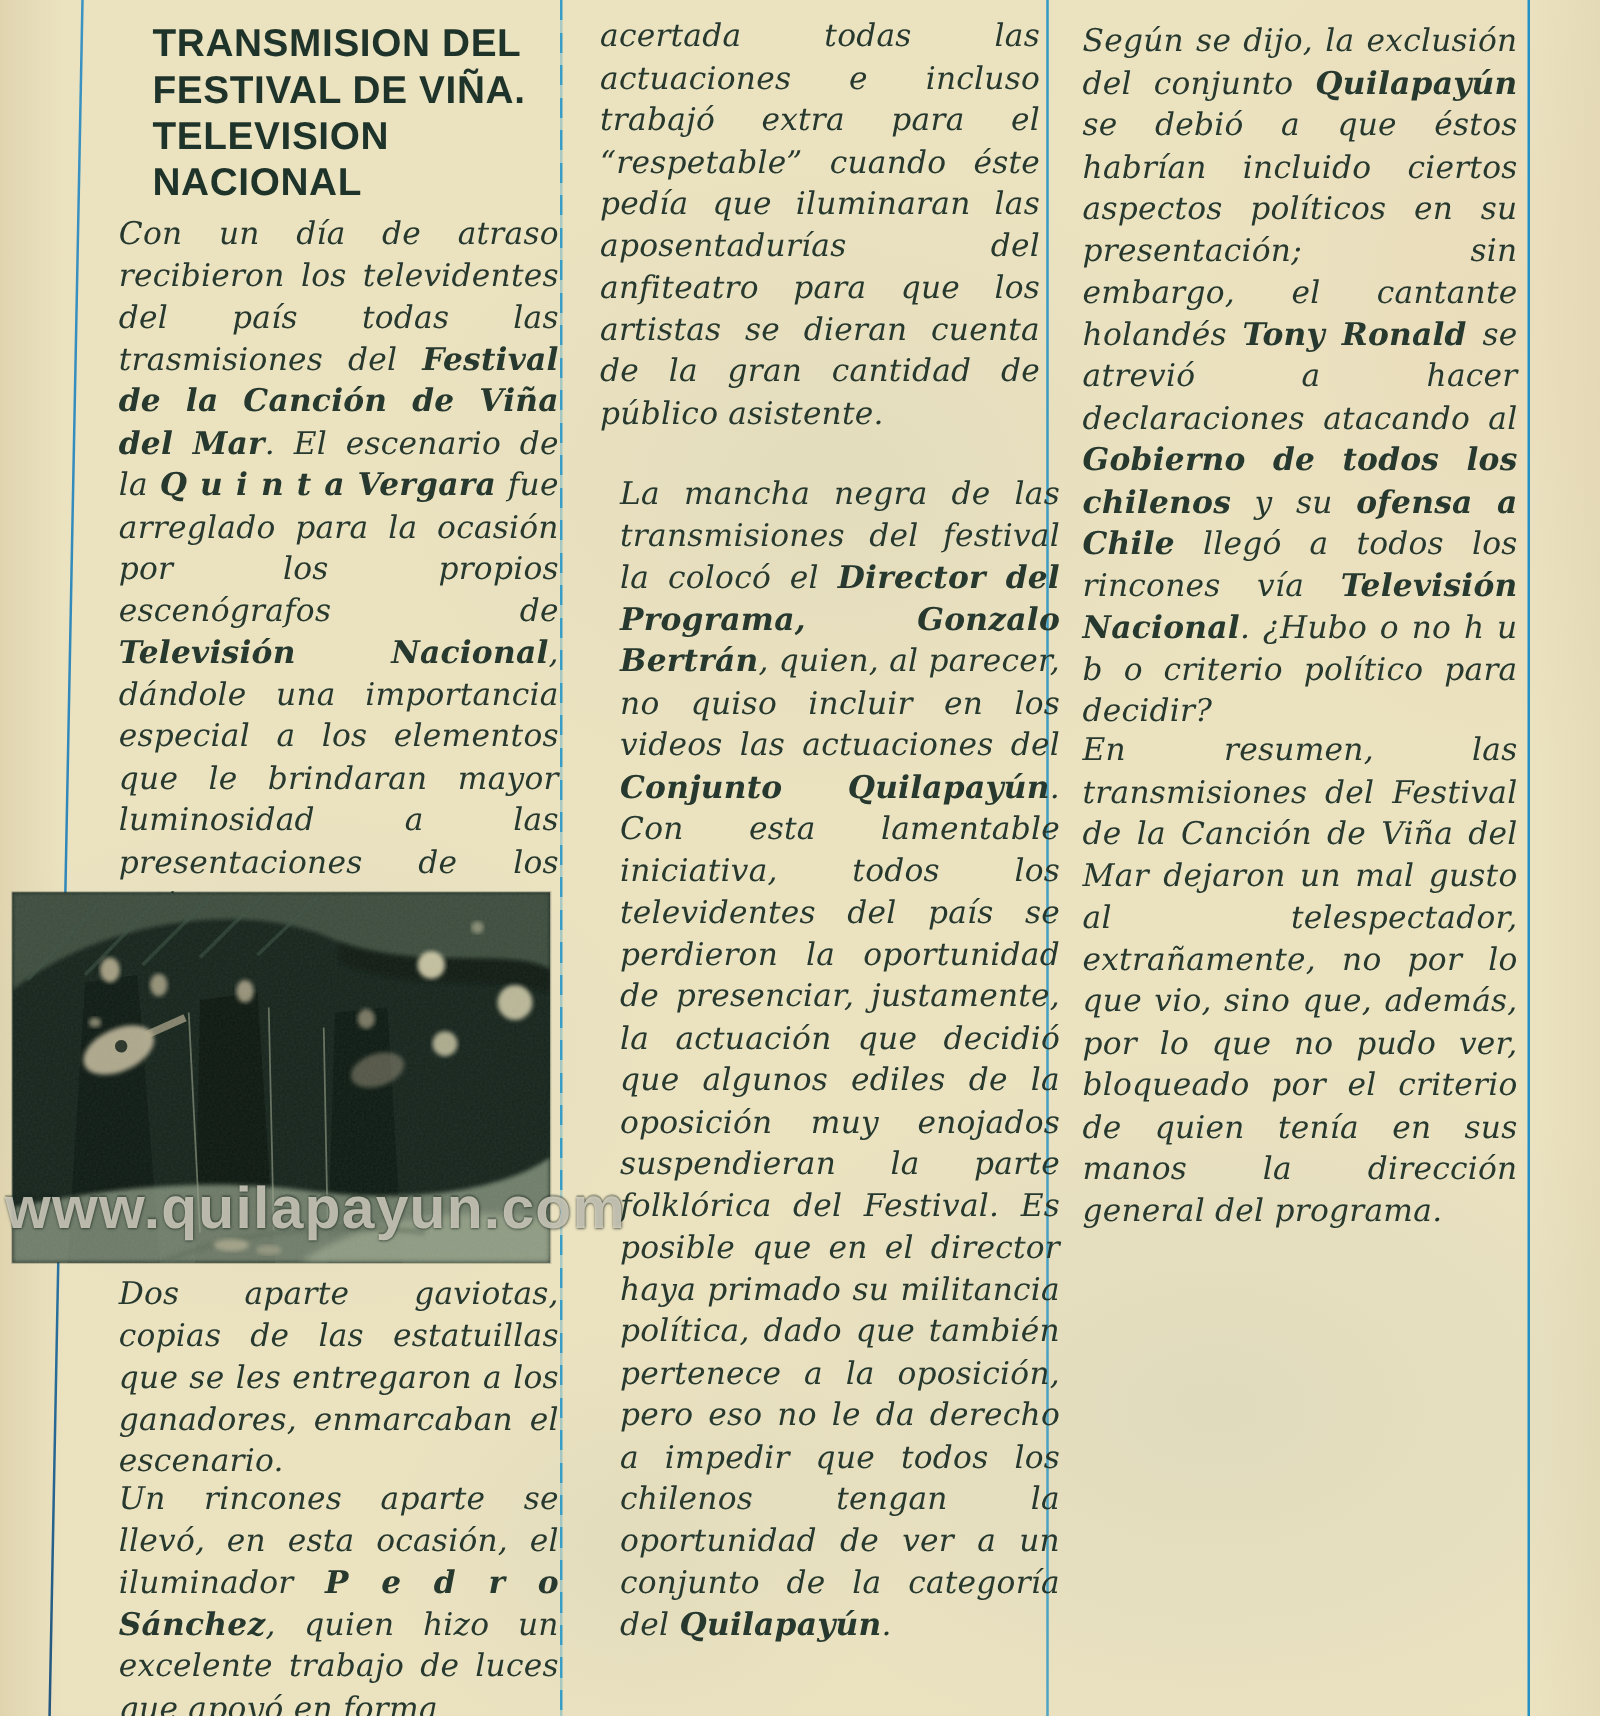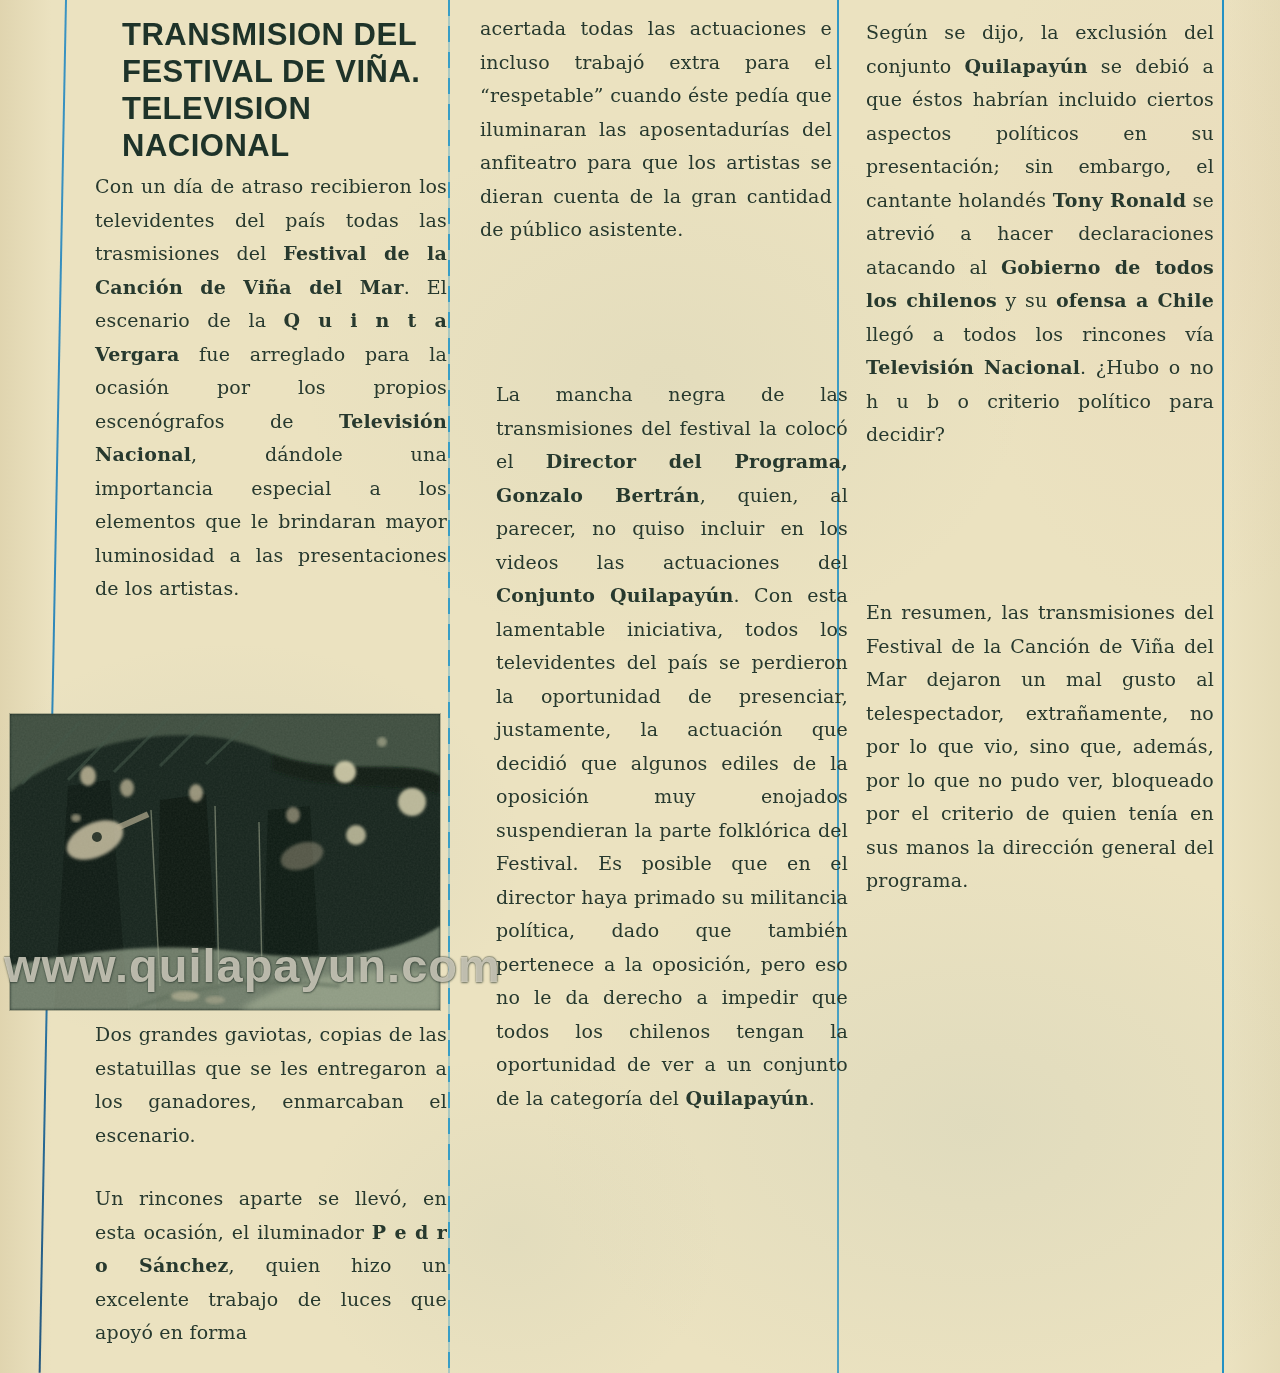--- a/index.html
+++ b/index.html
@@ -54,33 +54,34 @@
   .headline{
     position:absolute;left:95px;top:16px;width:345px;z-index:3;
     font-family:"Liberation Sans", sans-serif;
     font-weight:700;font-size:31px;line-height:37px;letter-spacing:.5px;
     color:var(--headline-ink);
     white-space:pre-line;
     margin-left:27px;
   }
   .para{
     position:absolute;width:352px;z-index:3;
-    font-size:19px;line-height:33.5px;
+    font-size:25px;line-height:33.5px;
     text-align:justify;
     hyphens:auto;-webkit-hyphens:auto;
     letter-spacing:.2px;
+    font-style:italic;
   }
   .para b{font-weight:700;}
   #lp1{left:95px;top:170px;}
   #lp2{left:95px;top:1018px;}
   #lp3{left:95px;top:1182px;height:191px;overflow:hidden;}
   #mp1{left:480px;top:12px;width:352px;}
   #mp2{left:496px;top:378px;width:352px;}
   #rp1{left:866px;top:16px;width:348px;}
-  #rp2{left:866px;top:596px;width:348px;}
+  #rp2{left:866px;top:583px;width:348px;}
   
   .photo{
     position:absolute;left:10px;top:714px;width:430px;height:296px;z-index:3;
     background:var(--photo-dark);
     box-shadow:0 0 0 1px rgba(60,75,60,.35);
   }
   .photo svg{display:block;width:100%;height:100%;}
   .watermark{
     position:absolute;left:4px;top:922px;width:472px;z-index:4;
     text-align:center;
@@ -170,20 +171,20 @@
     <path d="M120,296 C180,270 260,264 330,272" stroke="#5c6b58" stroke-width="4" fill="none" opacity="0.6" filter="url(#soft)"></path>
 
     <ellipse cx="175" cy="282" rx="14" ry="5" fill="#c4bc9d" opacity="0.6" filter="url(#soft)"></ellipse>
     <ellipse cx="205" cy="286" rx="10" ry="4" fill="#b8b094" opacity="0.5" filter="url(#soft)"></ellipse>
 
     <rect x="0" y="0" width="430" height="296" filter="url(#noise)" opacity="0.16"></rect>
   </svg>
 </div>
 <div class="watermark">www.quilapayun.com</div>
 
-<p class="para" id="lp2"><span>Dos grandes gaviotas, copias de las estatuillas que se les entregaron a los ganadores, enmarcaban el escenario.</span></p>
+<p class="para" id="lp2"><span>Dos aparte gaviotas, copias de las estatuillas que se les entregaron a los ganadores, enmarcaban el escenario.</span></p>
 <p class="para" id="lp3"><span>Un rincones aparte se llevó, en esta ocasión, el iluminador </span><b>P e d r o  Sánchez</b><span>, quien hizo un excelente trabajo de luces que apoyó en forma</span></p>
 
 <p class="para" id="mp1"><span>acertada todas las actuaciones e incluso trabajó extra para el “respetable” cuando éste pedía que iluminaran las aposentadurías del anfiteatro para que los artistas se dieran cuenta de la gran cantidad de público asistente.</span></p>
 <p class="para" id="mp2"><span>La mancha negra de las transmisiones del festival la colocó el </span><b>Director del Programa, Gonzalo Bertrán</b><span>, quien, al parecer, no quiso incluir en los videos las actuaciones del </span><b>Conjunto Quilapayún</b><span>. Con esta lamentable iniciativa, todos los televidentes del país se perdieron la oportunidad de presenciar, justamente, la actuación que decidió que algunos ediles de la oposición muy enojados suspendieran la parte folklórica del Festival. Es posible que en el director haya primado su militancia política, dado que también pertenece a la oposición, pero eso no le da derecho a impedir que todos los chilenos tengan la oportunidad de ver a un conjunto de la categoría del </span><b>Quilapayún</b><span>.</span></p>
 
 <p class="para" id="rp1"><span>Según se dijo, la exclusión del conjunto </span><b>Quilapayún</b><span> se debió a que éstos habrían incluido ciertos aspectos políticos en su presentación; sin embargo, el cantante holandés </span><b>Tony Ronald</b><span> se atrevió a hacer declaraciones atacando al </span><b>Gobierno de todos los chilenos</b><span> y su </span><b>ofensa a Chile</b><span> llegó a todos los rincones vía </span><b>Televisión Nacional</b><span>. ¿Hubo o no h u b o criterio político para decidir?</span></p>
 <p class="para" id="rp2"><span>En resumen, las transmisiones del Festival de la Canción de Viña del Mar dejaron un mal gusto al telespectador, extrañamente, no por lo que vio, sino que, además, por lo que no pudo ver, bloqueado por el criterio de quien tenía en sus manos la dirección general del programa.</span></p>
 
 </body></html>

